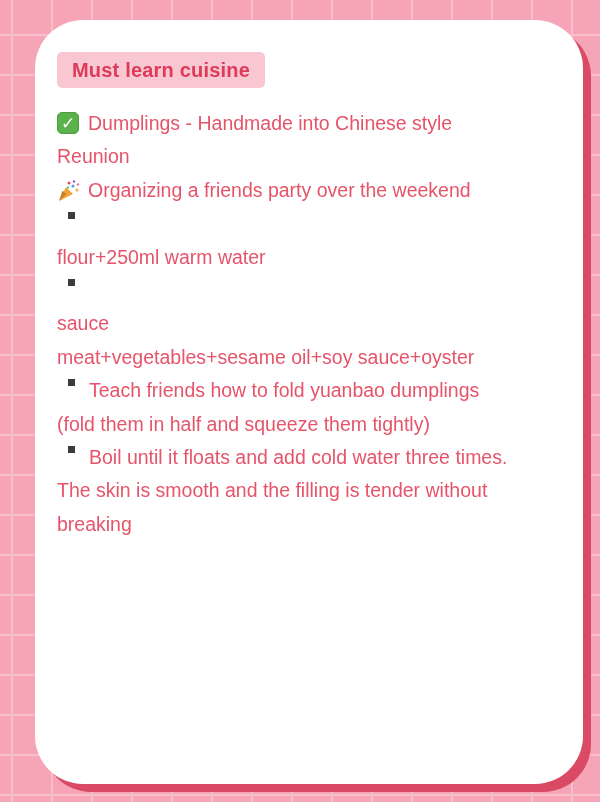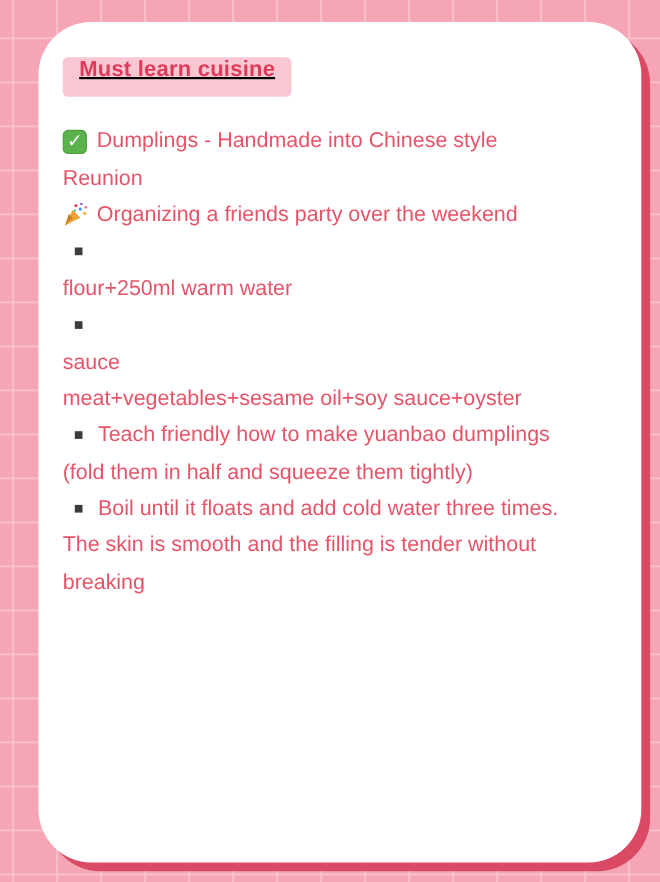--- a/index.html
+++ b/index.html
@@ -39,41 +39,40 @@
     left:35px; top:20px;
     width:548px; height:764px;
     border-radius:48px;
     background:var(--card-background);
   }
   .badge{
     position:absolute;
     left:22px; top:32px;
     height:36px;
     padding:0 15px;
-    display:flex; 
+    display:flex; align-items:center;
     background:var(--badge-background);
     border-radius:5px;
-    text-decoration:underline;
   }
   .badge-text{
     font-size:20px;
     font-weight:bold;
     color:var(--title-text);
     letter-spacing:0.2px;
     white-space:nowrap;
   }
   .note-body{
     position:absolute;
     left:22px; top:92px;
     width:510px;
   }
   .line{
     height:33.4px;
     display:flex;
-    align-items:center;
+    align-items:flex-start;
     white-space:nowrap;
     font-size:19.5px;
     color:var(--body-text);
   }
   .line-text{white-space:pre;}
   .check-icon{
     display:inline-flex;
     width:22px;height:22px;
     margin-right:9px;
     background:var(--check-green);
@@ -147,21 +146,21 @@
         <span class="bullet-square"></span>
       </div>
       <div class="line">
         <span class="line-text">sauce</span>
       </div>
       <div class="line">
         <span class="line-text">meat+vegetables+sesame oil+soy sauce+oyster</span>
       </div>
       <div class="line">
         <span class="bullet-square"></span>
-        <span class="line-text">Teach friendly how to make yuanbao dumplings</span>
+        <span class="line-text">Teach friends how to fold yuanbao dumplings</span>
       </div>
       <div class="line">
         <span class="line-text">(fold them in half and squeeze them tightly)</span>
       </div>
       <div class="line">
         <span class="bullet-square"></span>
         <span class="line-text">Boil until it floats and add cold water three times.</span>
       </div>
       <div class="line">
         <span class="line-text">The skin is smooth and the filling is tender without</span>

